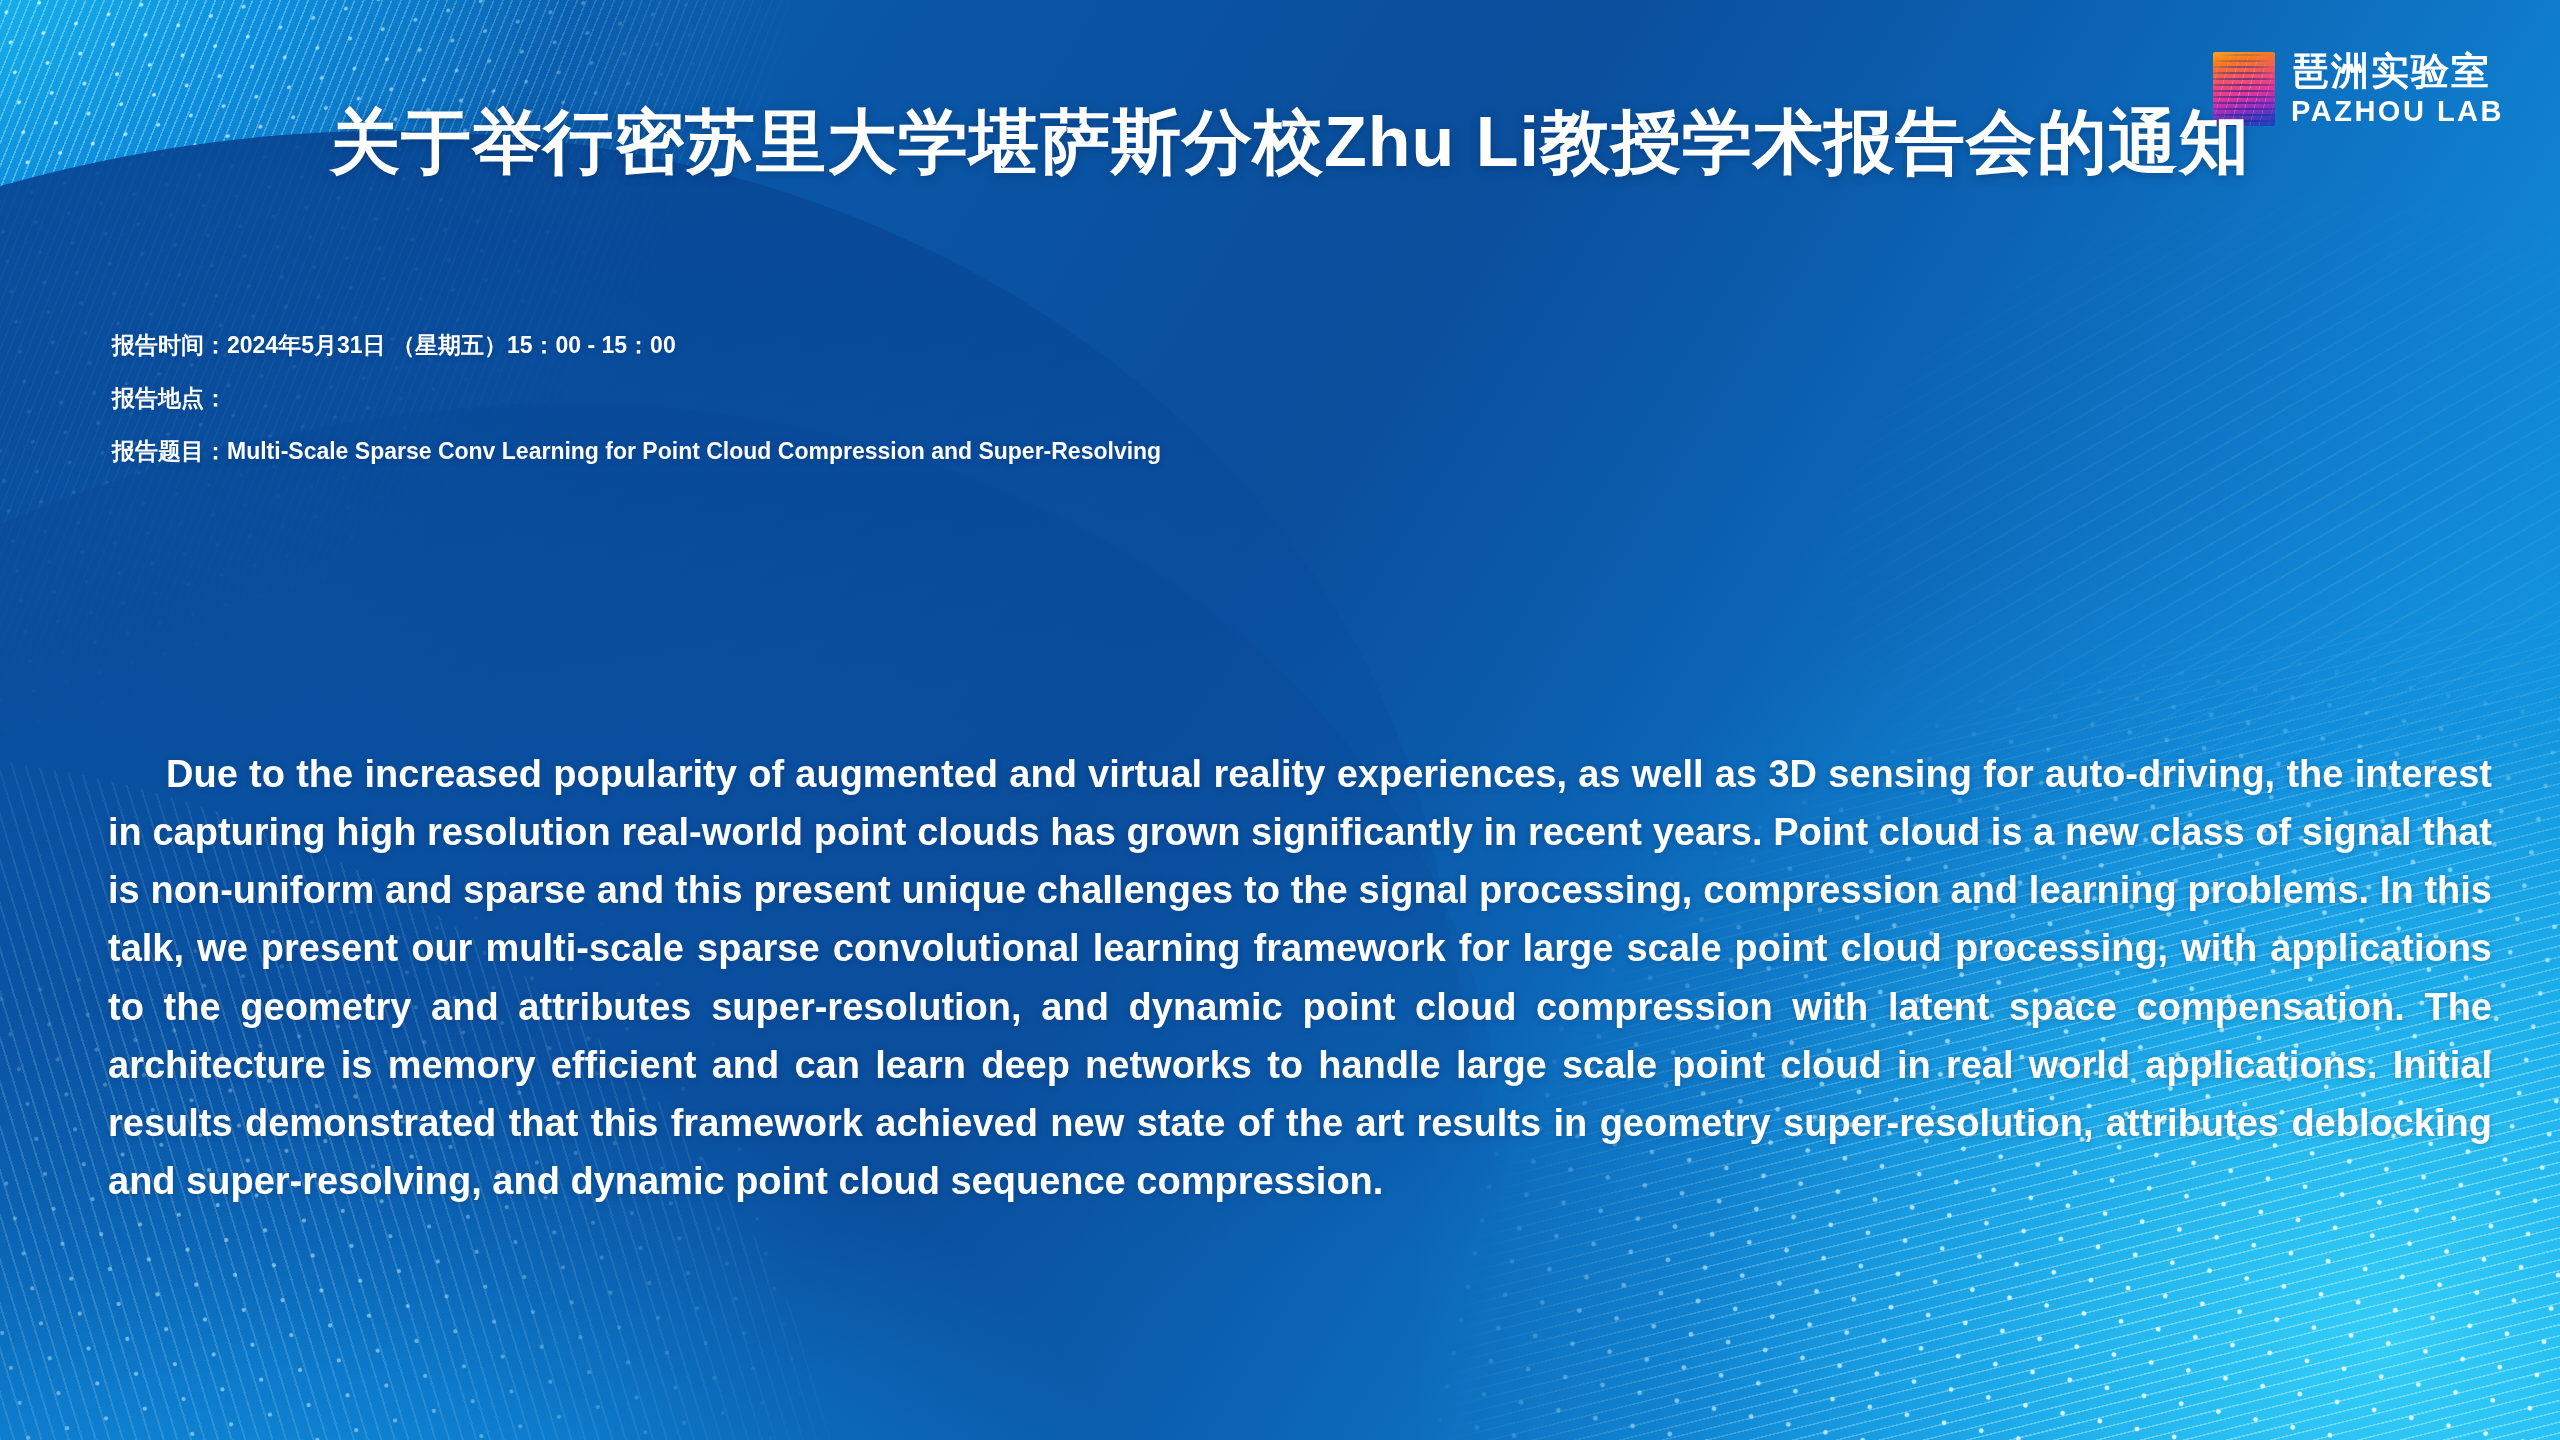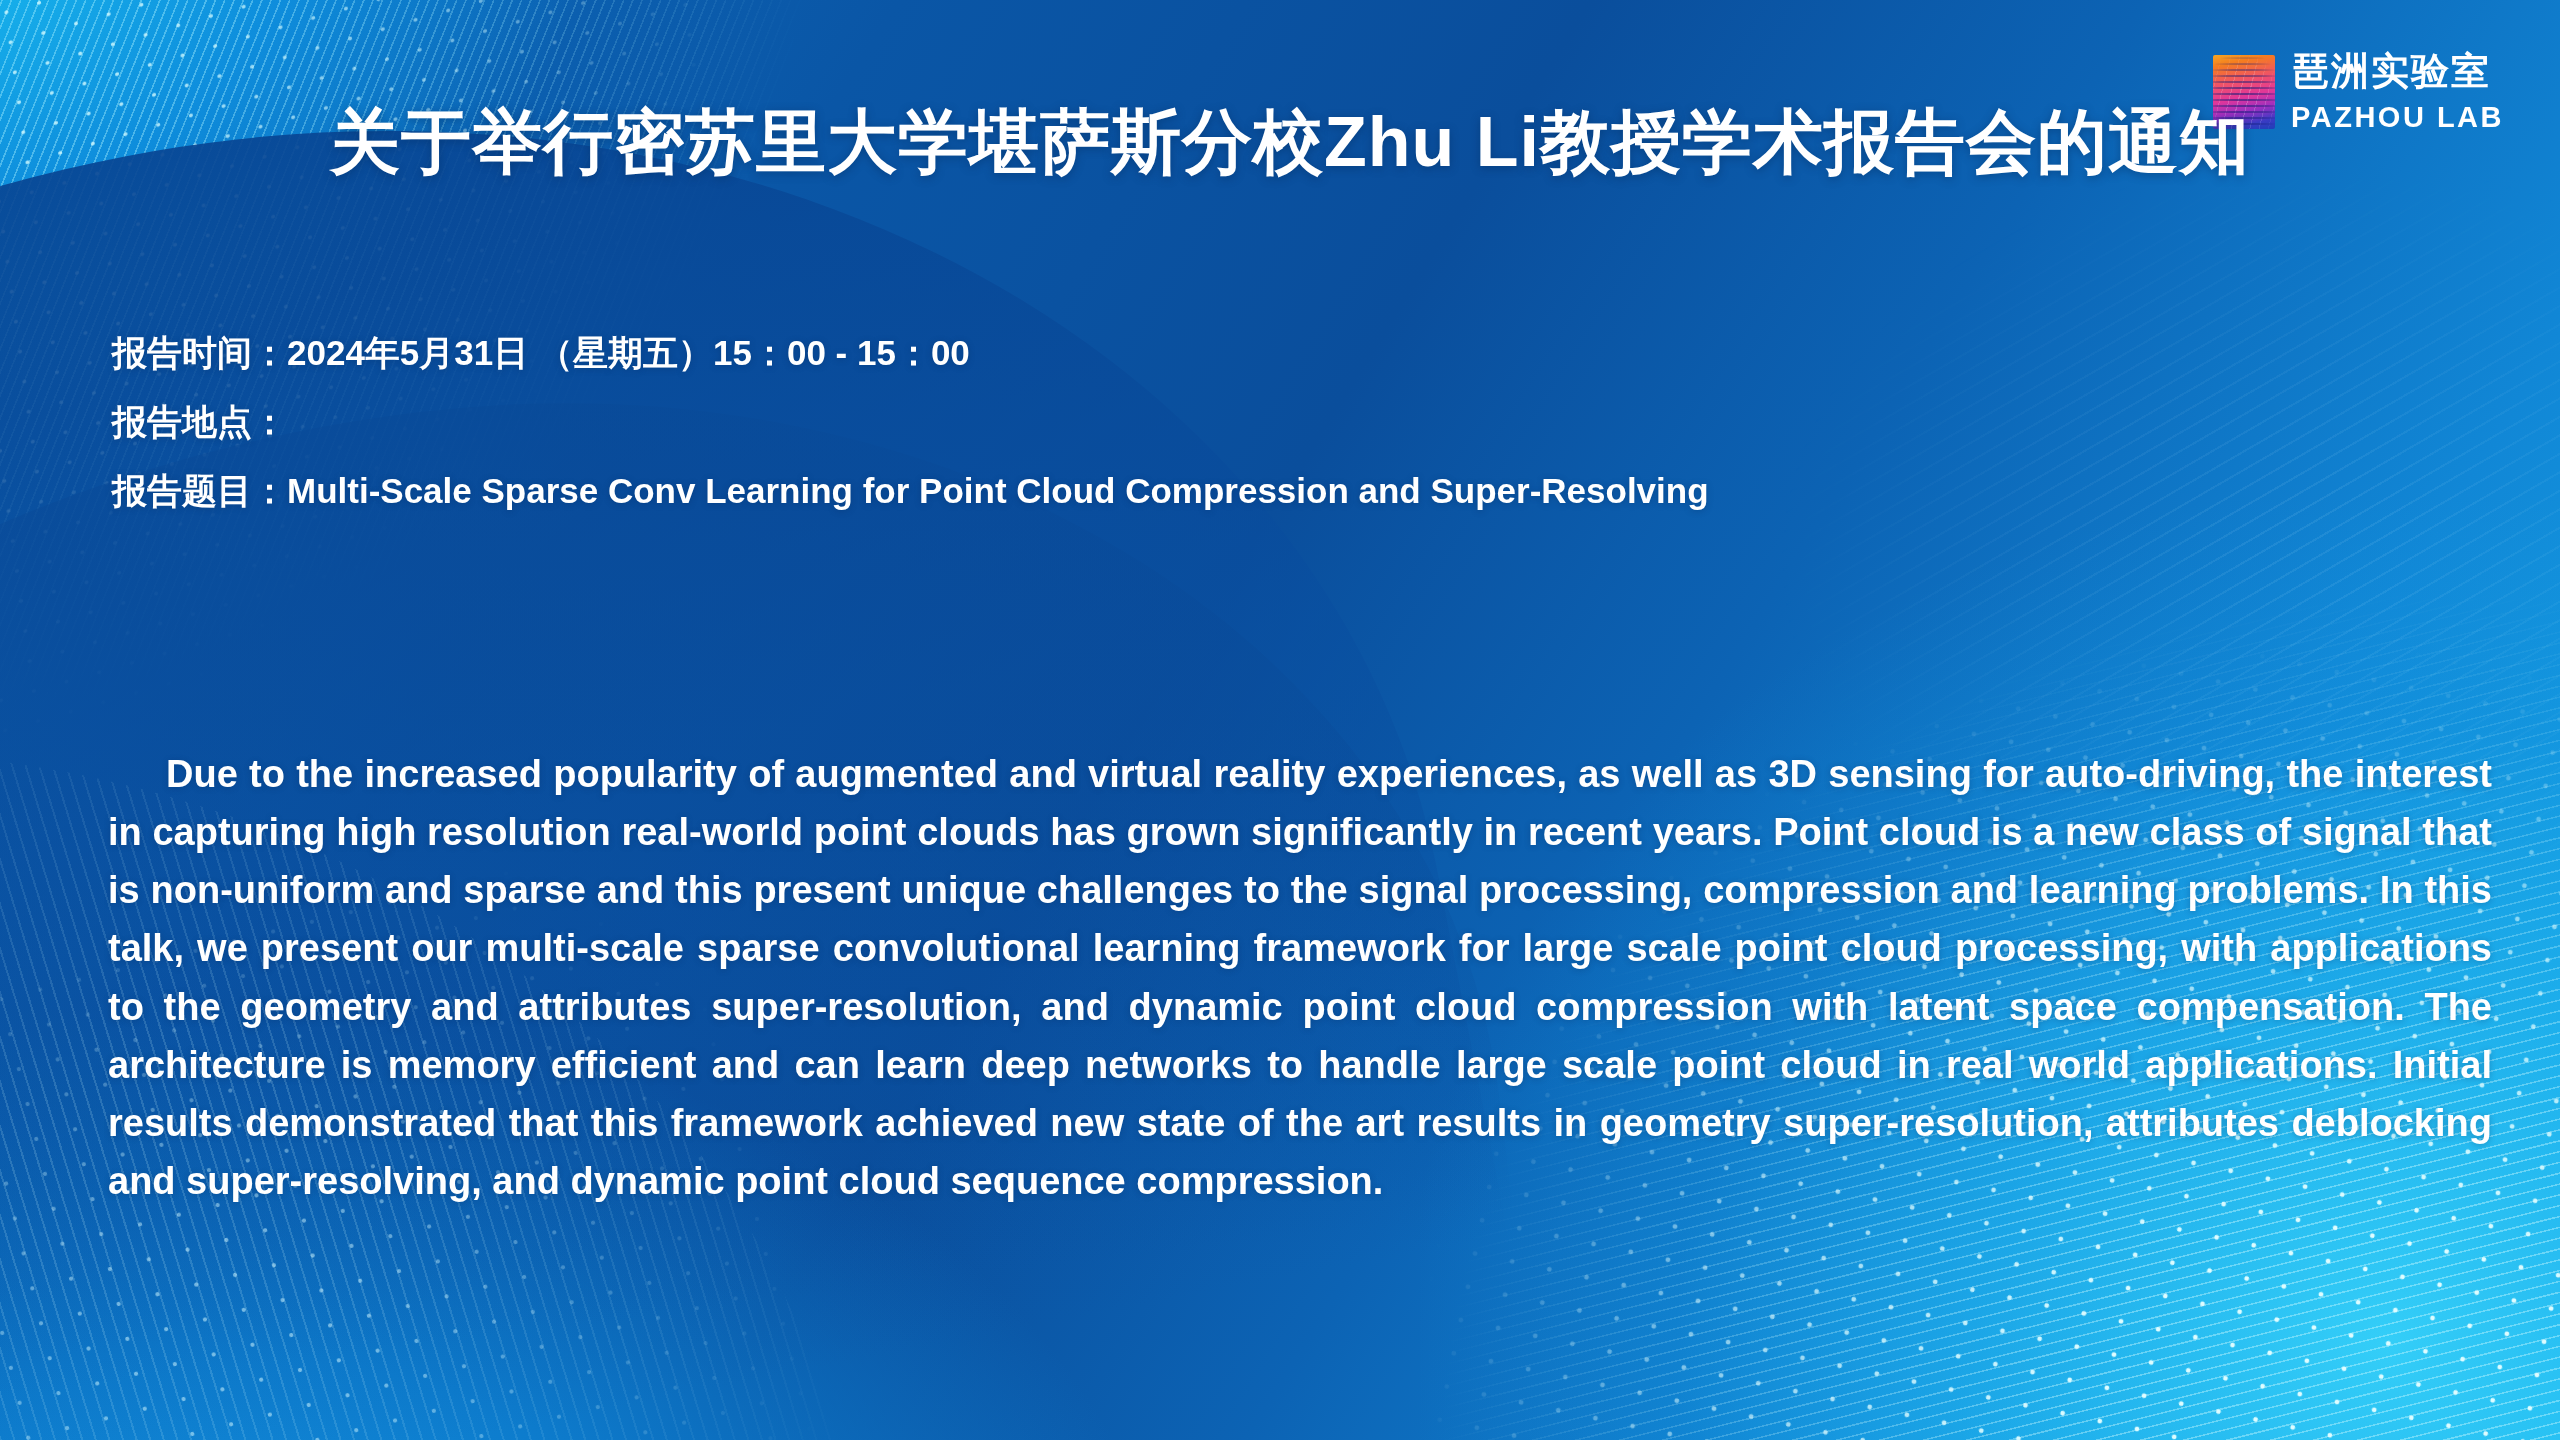--- a/index.html
+++ b/index.html
@@ -145,39 +145,39 @@
   .logo-mark::after {
     content:""; position:absolute; inset:0;
     background:
       repeating-linear-gradient(0deg, rgba(255,255,255,0) 0 4px, rgba(20,30,120,.55) 4px 6px),
       repeating-linear-gradient(104deg, rgba(255,255,255,0) 0 8px, rgba(255,255,255,.22) 8px 9px);
     -webkit-mask-image:radial-gradient(ellipse 44px 52px at 48% 58%, #000 18%, rgba(0,0,0,.7) 58%, rgba(0,0,0,0) 92%);
             mask-image:radial-gradient(ellipse 44px 52px at 48% 58%, #000 18%, rgba(0,0,0,.7) 58%, rgba(0,0,0,0) 92%);
   }
   .logo-text { display:flex; flex-direction:column; line-height:1; }
   .logo-cn { font-size:38px; font-weight:700; color:#ffffff; letter-spacing:2px; }
-  .logo-en { font-size:29px; font-weight:700; color:#ffffff; letter-spacing:2.5px; margin-top:13px; }
+  .logo-en { font-size:29px; font-weight:700; color:#ffffff; letter-spacing:2.5px; margin-top:7px; }
 
   
   .title {
     position:absolute; left:0; right:0; top:96px;
     text-align:center;
     font-size:70px; font-weight:700; color:#ffffff;
     letter-spacing:1px; white-space:nowrap;
     text-shadow:0 2px 10px rgba(3,42,92,.45);
     margin-left:20px;
   }
 
   
   .info {
     position:absolute; left:112px; top:330px; right:110px;
   }
   .info-row {
     display:flex; align-items:baseline;
-    font-size:35px; font-weight:700; color:#ffffff;
+    font-size:23px; font-weight:700; color:#ffffff;
     margin-bottom:22px;
     text-shadow:0 1px 6px rgba(3,42,92,.35);
     white-space:nowrap;
   }
   .info-label { flex:none; }
   .info-value { font-weight:700; }
 
   
   .abstract {
     position:absolute; left:108px; right:68px; top:745px;

